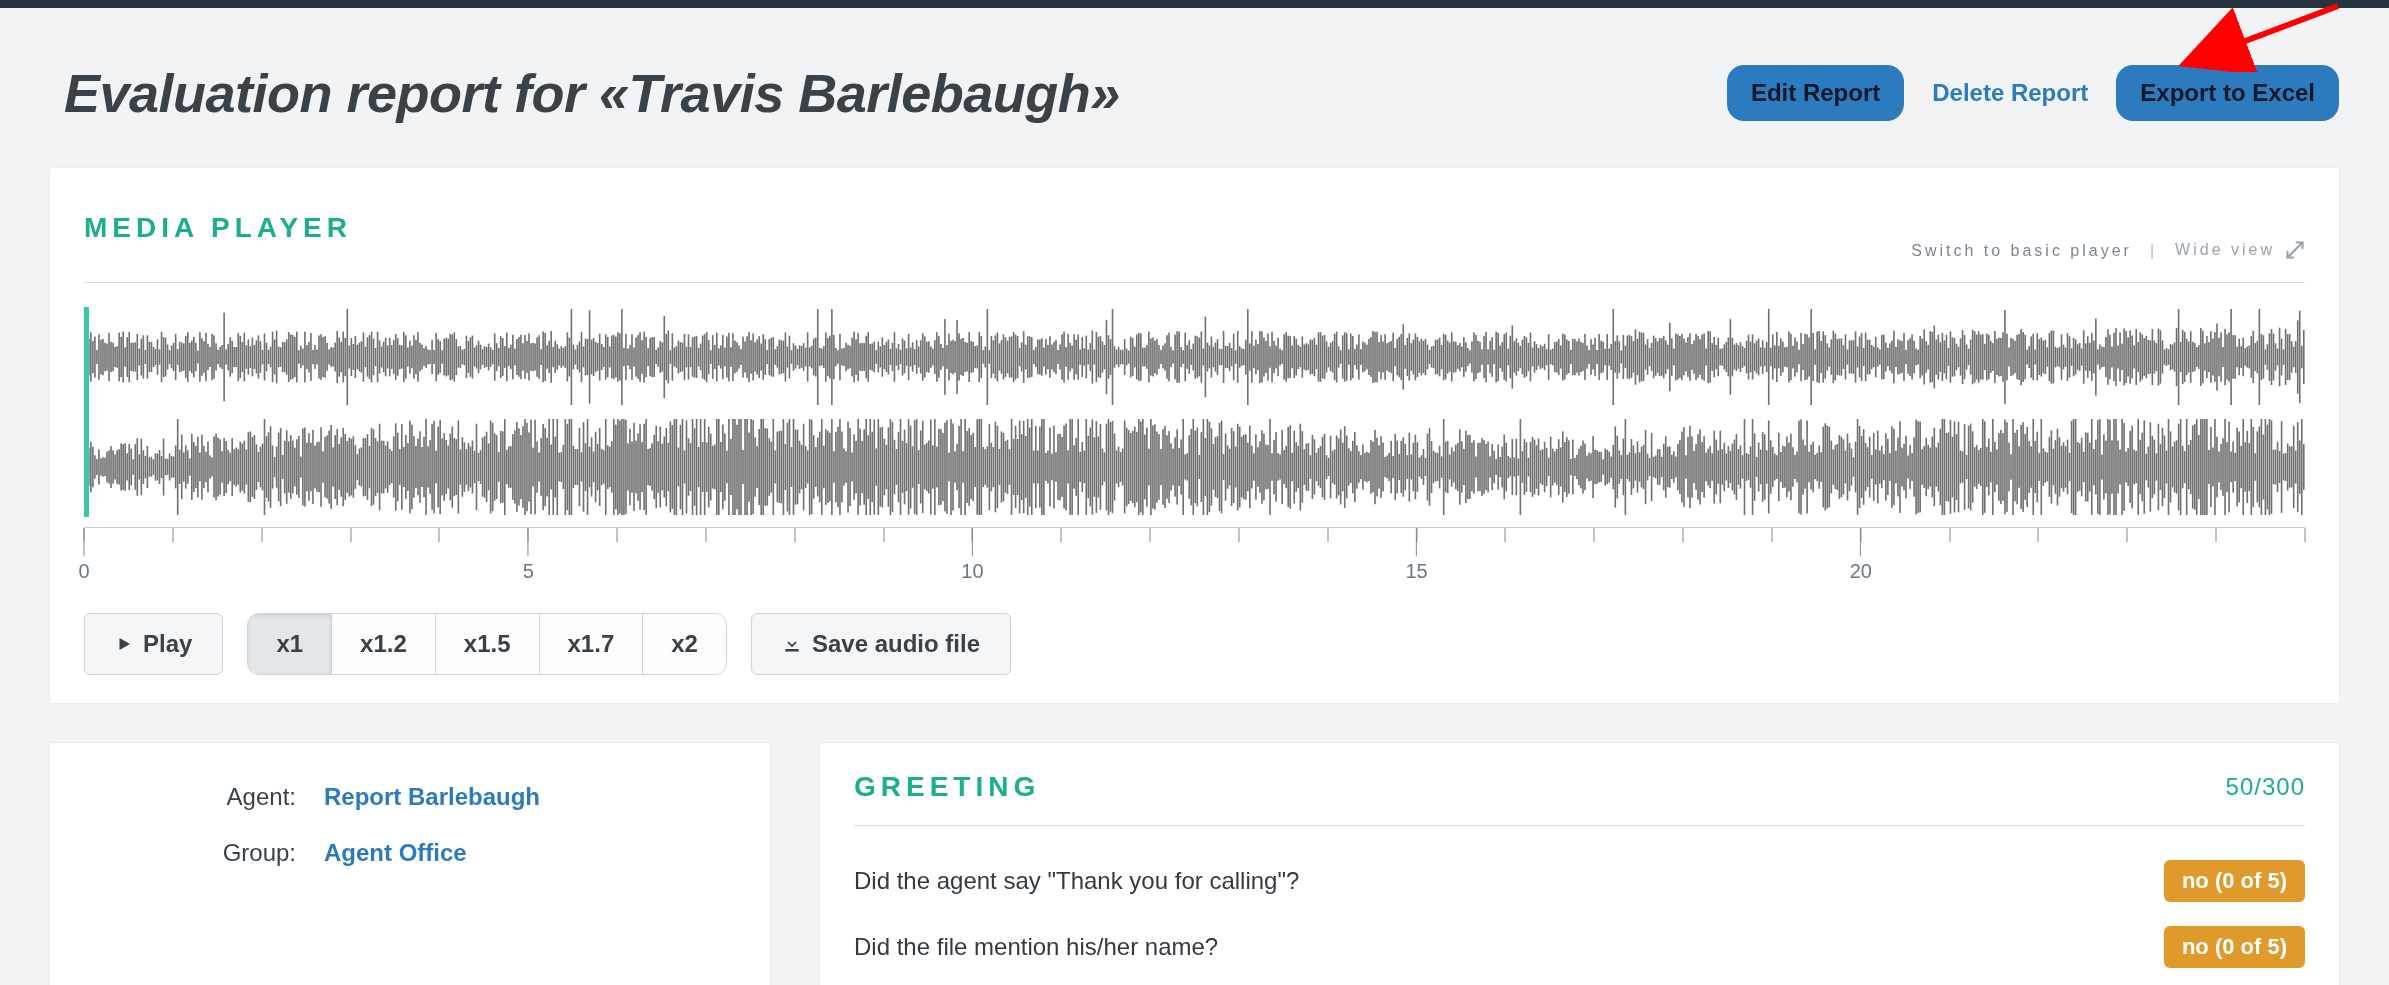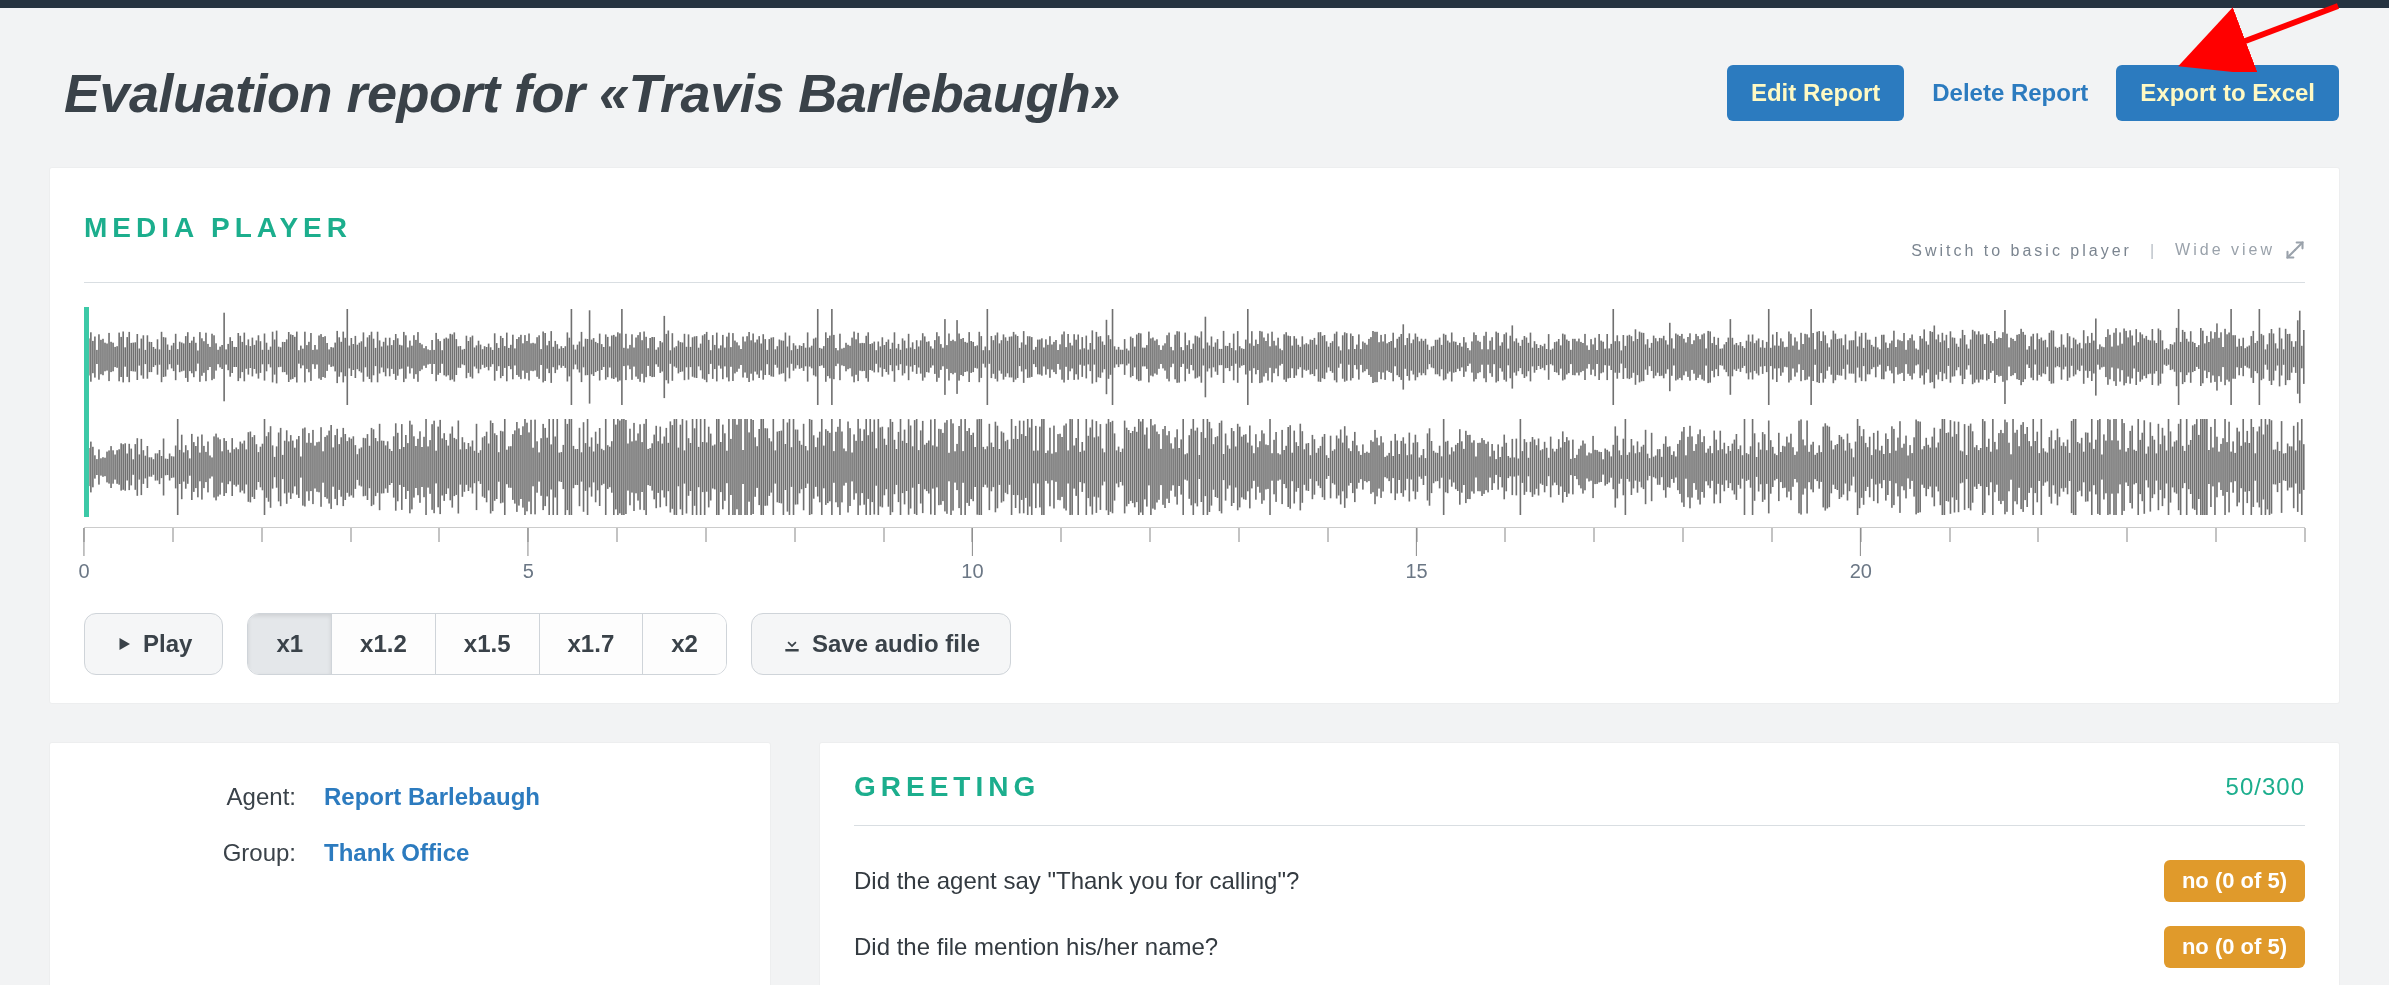--- a/index.html
+++ b/index.html
@@ -54,21 +54,22 @@
     font-size: 24px;
     font-weight: 600;
     padding: 14px 24px;
     border-radius: 6px;
     border: none;
     cursor: pointer;
     white-space: nowrap;
   }
   .btn-primary {
     background: var(--blue);
-    color: #fef9c3;
+    color: #0f172a;
+    border-radius: 17px;
   }
   .btn-link {
     background: transparent;
     color: var(--blue);
     padding: 14px 4px;
   }
   .panel {
     background: #fff;
     border-radius: 2px;
     padding: 28px 34px;
@@ -162,21 +163,21 @@
     gap: 24px;
     margin-top: 36px;
   }
   .btn-grey {
     background: #f5f6f7;
     border: 1px solid #cfd4d9;
     color: #3a4249;
     font-size: 24px;
     font-weight: 600;
     padding: 16px 30px;
-    border-radius: 12px;
+    border-radius: 6px;
     cursor: pointer;
     display: inline-flex;
     align-items: center;
     gap: 10px;
   }
   .speed-group {
     display: inline-flex;
     border-radius: 12px;
     overflow: hidden;
     border: 1px solid #cfd4d9;
@@ -2556,21 +2557,21 @@
     </div>
   </div>
 
   <div class="lower-row">
 
     <div class="panel panel-tight col-left">
       <div class="info-grid" id="info-grid">
           <div class="info-label">Agent:</div>
           <div class="info-value"><span class="link">Report Barlebaugh</span></div>
           <div class="info-label">Group:</div>
-          <div class="info-value"><span class="link">Thank Office</span></div>
+          <div class="info-value"><span class="link">Agent Office</span></div>
         </div>
     </div>
 
     <div class="panel panel-tight col-right">
       <div class="panel-header">
         <h2 class="panel-title">GREETING</h2>
         <div class="score">50/300</div>
       </div>
       <div id="question-list">
           <div class="question-row">

